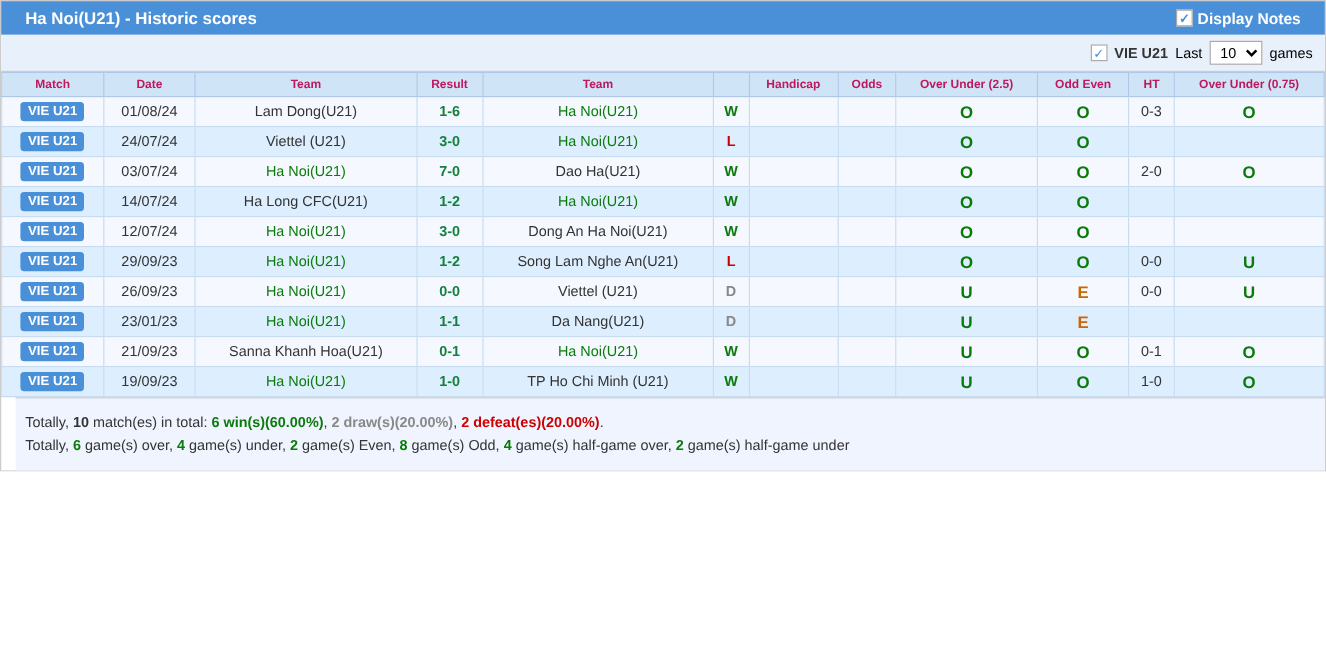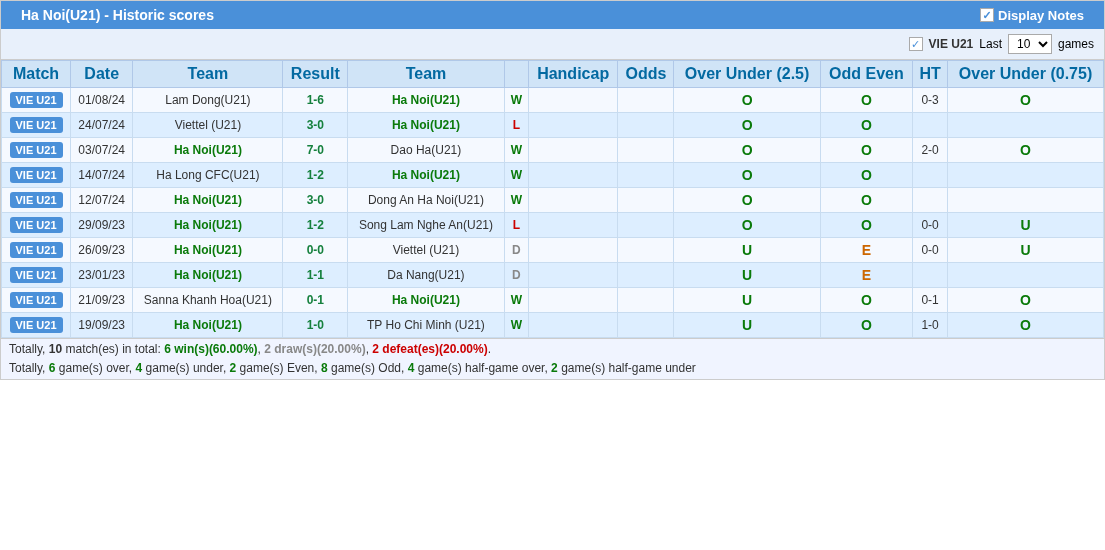--- a/index.html
+++ b/index.html
@@ -35,23 +35,23 @@
       background: #fff;
       padding: 1px 4px;
       font-size: 12px;
     }
     table { width: 100%; border-collapse: collapse; }
     thead tr { background: #d0e4f7; }
     thead th {
       border: 1px solid #b0c8e8;
       padding: 4px 5px;
       text-align: center;
-      font-size: 16px;
+      font-size: 10px;
       font-weight: bold;
-      color: #0369a1;
+      color: #be185d;
       vertical-align: middle;
     }
     tbody tr:nth-child(odd) { background: #f5f9ff; }
     tbody tr:nth-child(even) { background: #ddeeff; }
     tbody td {
       border: 1px solid #c8dcf0;
       padding: 4px 5px;
       text-align: center;
       vertical-align: middle;
       font-size: 12px;
@@ -59,34 +59,35 @@
     }
     .match-badge {
       background: #4a90d9;
       color: #fff;
       padding: 2px 6px;
       border-radius: 3px;
       font-size: 11px;
       font-weight: bold;
       display: inline-block;
     }
-    .team-green { color: #0a7a0a; font-weight: bold; }
+    .team-green { color: #0a7a0a; font-weight: normal; }
     .result-link { color: #15803d; font-weight: bold; text-decoration: none; }
     .w-badge { color: #0a7a0a; font-weight: bold; }
     .l-badge { color: #cc0000; font-weight: bold; }
     .d-badge { color: #888; font-weight: bold; }
     .o-circle { color: #0a7a0a; font-weight: bold; font-size: 14px; }
     .u-circle { color: #0a7a0a; font-weight: bold; font-size: 14px; }
     .e-circle { color: #cc6600; font-weight: bold; font-size: 14px; }
     .footer {
       background: #f0f4ff;
       border-top: 1px solid #ccc;
-      padding: 1px 8px;
+      padding: 11px 8px;
       font-size: 12px;
       color: #333;
+      margin-left: 12px;
     }
     .footer div { line-height: 1.6; }
   </style>
 </head>
 <body>
 
 <div class="container">
 
   <div class="header">
     <span class="header-title">Ha Noi(U21) - Historic scores</span>

